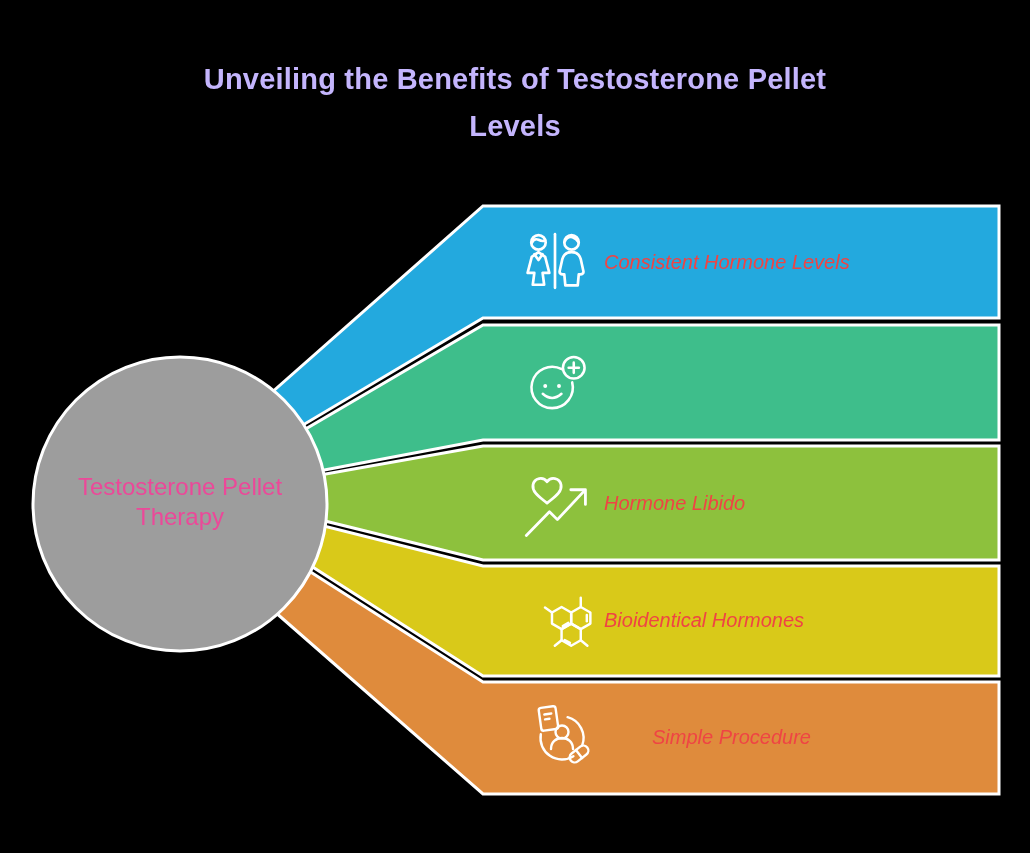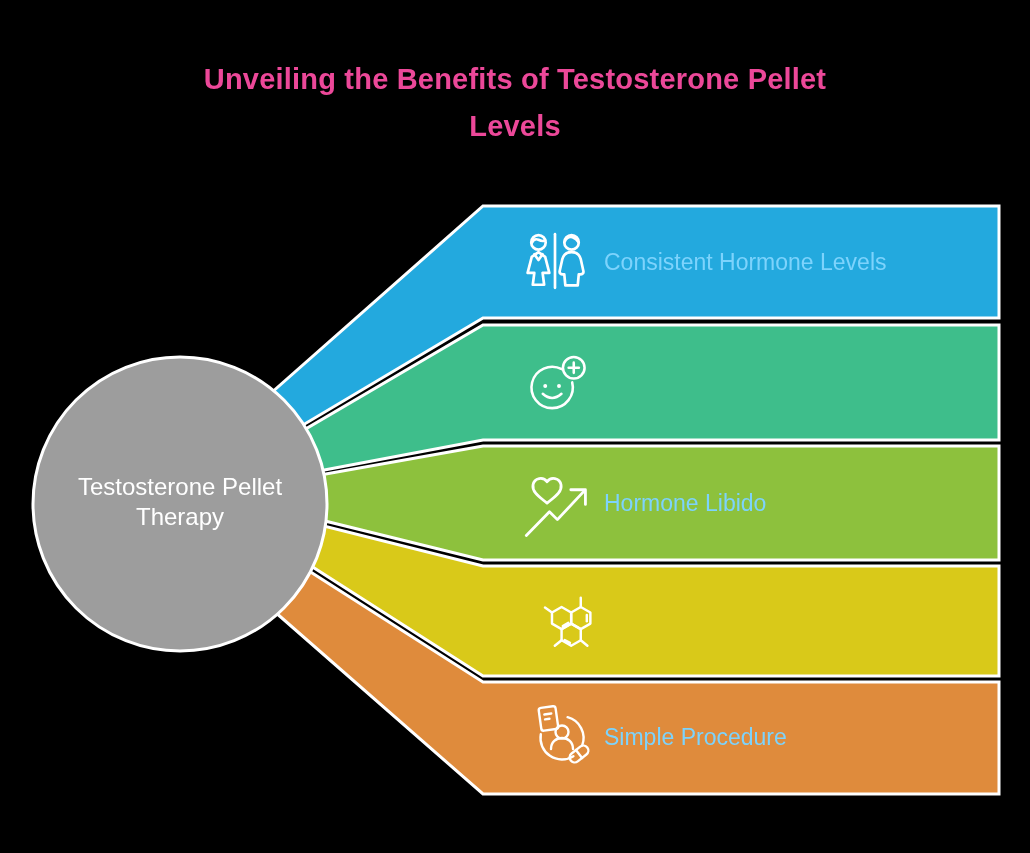--- a/index.html
+++ b/index.html
@@ -4,34 +4,34 @@
 <style>
   html,body{margin:0;padding:0;}
   body{
     width:1030px;height:853px;background:#000;overflow:hidden;
     font-family:"Liberation Sans", sans-serif;
     position:relative;
   }
   .stage{position:absolute;inset:0;width:1030px;height:853px;}
   .title{
     position:absolute;left:0;top:56px;width:1030px;
-    text-align:center;color:#ec4899;font-weight:bold;
+    text-align:center;color:#c4b5fd;font-weight:bold;
     font-size:29px;line-height:47px;letter-spacing:.2px;
   }
   .diagram-svg{position:absolute;left:0;top:0;}
   .center-label{
     position:absolute;left:55px;top:472px;width:250px;
-    text-align:center;color:#ffffff;font-size:24px;line-height:30px;
+    text-align:center;color:#ec4899;font-size:24px;line-height:30px;
   }
   .benefit-label{
     position:absolute;left:604px;height:32px;line-height:32px;
-    color:#7dd3fc;font-size:23px;white-space:nowrap;
+    color:#ef4444;font-size:20px;white-space:nowrap;font-style:italic;
   }
   .lbl-0{top:246px;} .lbl-1{top:367px;} .lbl-2{top:487px;}
-  .lbl-3{top:604px;} .lbl-4{top:721px;}
+  .lbl-3{top:604px;} .lbl-4{top:721px;margin-left:48px;}
   .icon{position:absolute;}
   .icon svg{display:block;width:100%;height:100%;}
   .ic-0{left:521px;top:230px;width:68px;height:62px;}
   .ic-1{left:526px;top:352px;width:66px;height:61px;}
   .ic-2{left:519px;top:468px;width:78px;height:74px;}
   .ic-3{left:534px;top:591px;width:65px;height:64px;}
   .ic-4{left:524px;top:701px;width:72px;height:64px;}
 </style>
 </head>
 <body>
@@ -115,15 +115,16 @@
       <path d="M23,48 C23,41 28,37 34,37 C40,37 45,41 45,48"></path>
       <g transform="rotate(-38 51 53)">
         <rect x="40.5" y="48" width="21" height="10" rx="5"></rect>
         <line x1="51" y1="48" x2="51" y2="58"></line>
       </g>
     </svg>
   </div>
 
   <div class="benefit-label lbl-0">Consistent Hormone Levels</div>
   <div class="benefit-label lbl-2">Hormone Libido</div>
+  <div class="benefit-label lbl-3">Bioidentical Hormones</div>
   <div class="benefit-label lbl-4">Simple Procedure</div>
 
 </div>
 
 </body></html>

